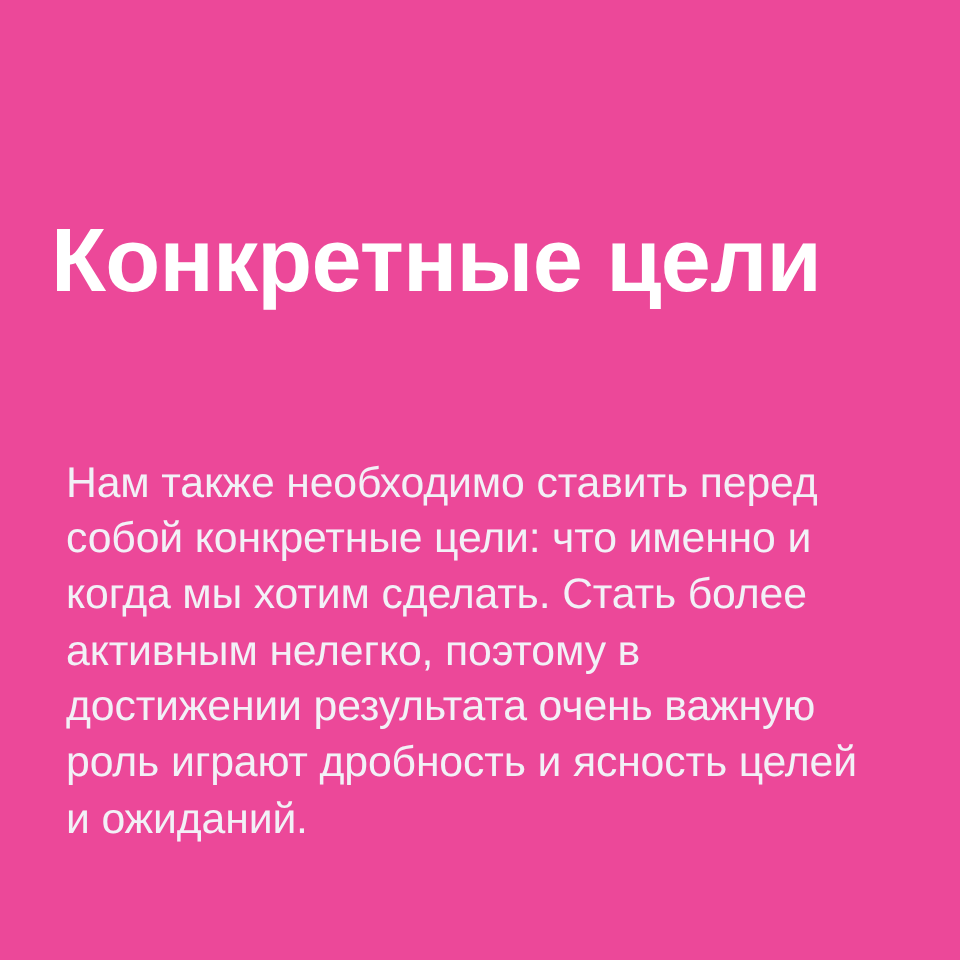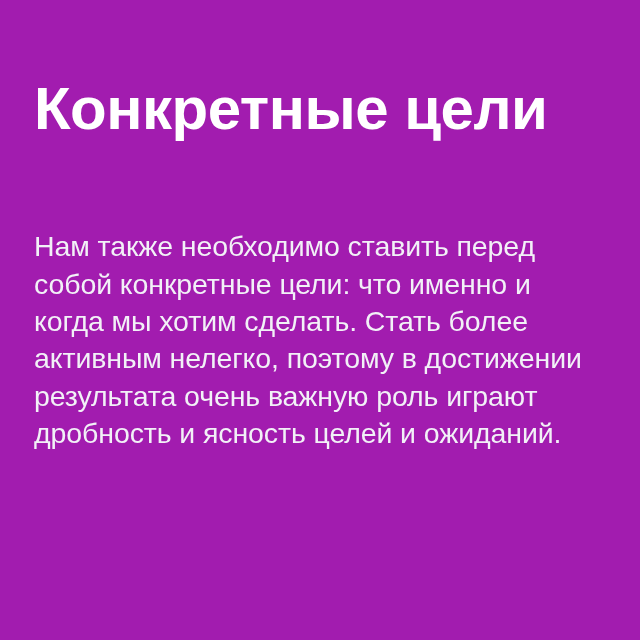--- a/index.html
+++ b/index.html
@@ -10,46 +10,47 @@
     width: 640px;
     height: 640px;
     background: #3b3566;
     font-family: "Liberation Sans", sans-serif;
     overflow: hidden;
   }
   .slide {
     position: relative;
     width: 640px;
     height: 640px;
-    background: #a21caf;
+    background: #ec4899;
     box-sizing: border-box;
     padding: 34px 36px 0 34px;
     display: flex;
     flex-direction: column;
+    justify-content: center;
   }
   .title {
     color: #ffffff;
     font-size: 60px;
     line-height: 1.04;
     font-weight: bold;
     letter-spacing: -0.5px;
     margin: 44px 0 0 0;
     white-space: nowrap;
   }
   .body-text {
     color: #f2f1f7;
     font-size: 28.5px;
     line-height: 1.31;
     font-weight: normal;
     margin-top: 88px;
     max-width: 560px;
     letter-spacing: -0.1px;
   }
   .body-text p {
-    margin: 0;
+    margin: 10px;
   }
 </style>
 </head>
 <body>
 
 <div class="slide">
   <h1 class="title">Конкретные цели</h1>
   <div class="body-text">
     <p>Нам также необходимо ставить перед собой конкретные цели: что именно и когда мы хотим сделать. Стать более активным нелегко, поэтому в достижении результата очень важную роль играют дробность и ясность целей и ожиданий.</p>
   </div>

